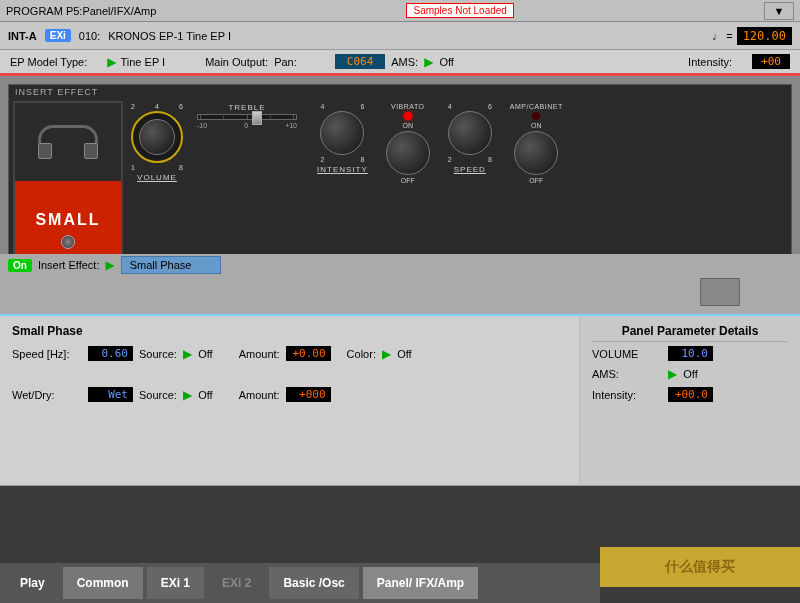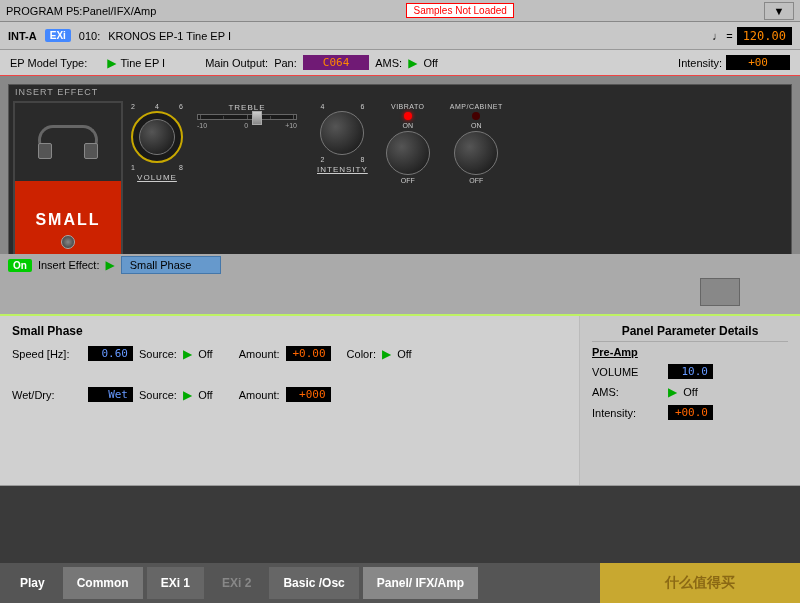--- a/index.html
+++ b/index.html
@@ -82,68 +82,70 @@
     }
 
     
     #ep-model-row {
       background: #d0d0d0;
       height: 26px;
       display: flex;
       align-items: center;
       padding: 0 10px;
       gap: 20px;
-      border-bottom: 1px solid #ef4444;
+      border-bottom: 3px solid #ef4444;
     }
     .ep-model-label { font-size: 11px; }
     .ep-model-value {
       display: flex;
       align-items: center;
       gap: 4px;
       font-size: 11px;
     }
     .green-arrow {
       color: #00aa00;
       font-size: 12px;
     }
     .main-output-area {
       display: flex;
       align-items: center;
       gap: 6px;
       font-size: 11px;
       margin-left: 20px;
     }
     .pan-value {
-      background: #701a75;
+      background: #0c4a6e;
       color: #ff8800;
-      padding: 1px 20px;
+      padding: 1px 12px;
       font-family: monospace;
       font-size: 11px;
+      margin-left: 32px;
     }
     .intensity-area {
       display: flex;
       align-items: center;
       gap: 4px;
       margin-left: auto;
       font-size: 11px;
     }
     .intensity-value {
       background: #000;
       color: #ff8800;
-      padding: 1px 22px;
+      padding: 1px 9px;
       font-family: monospace;
       font-size: 11px;
+      margin-left: 16px;
     }
 
     
     #instrument-area {
       background: #888;
       height: 240px;
       position: relative;
-      border-bottom: 2px solid #bef264;
+      border-bottom: 2px solid #7dd3fc;
       overflow: hidden;
     }
 
     
     #insert-effect-panel {
       position: absolute;
       top: 8px;
       left: 8px;
       right: 8px;
       background: #2a2a2a;
@@ -482,21 +484,21 @@
       color: #888;
     }
     .tab-selected {
       background: #666;
       color: #fff;
     }
 
     
     #watermark {
       position: absolute;
-      bottom: 0;
+      bottom: 16px;
       right: 0;
       width: 200px;
       height: 40px;
       background: #c8a830;
       display: flex;
       align-items: center;
       justify-content: center;
       font-size: 14px;
       color: #8B6914;
       font-weight: bold;
@@ -622,20 +624,32 @@
         </div>
 
         <div style="display:flex; flex-direction:column; align-items:center; margin:0 8px;">
           <div style="font-size:7px; color:#ccc; text-align:center; letter-spacing:0.5px;">VIBRATO</div>
           <div class="led-red" style="margin:2px 0;"></div>
           <div style="font-size:7px; color:#ccc;">ON</div>
           <div class="knob-large" style="margin:2px 0;"></div>
           <div style="font-size:7px; color:#ccc;">OFF</div>
         </div>
 
+        <div class="effect-section">
+          <div style="font-size:7px; color:#ccc; display:flex; justify-content:space-between; width:44px; margin-bottom:1px;">
+            <span>4</span>
+              <span>6</span>
+          </div>
+          <div class="knob-large"></div>
+          <div style="font-size:7px; color:#ccc; display:flex; justify-content:space-between; width:44px; margin-top:1px;">
+            <span>2</span>
+              <span>8</span>
+          </div>
+          <span class="knob-label">SPEED</span>
+        </div>
 
         <div style="display:flex; flex-direction:column; align-items:center; margin:0 8px;">
           <div style="font-size:7px; color:#ccc; text-align:center; letter-spacing:0.5px;">AMP/CABINET</div>
           <div class="led-off" style="margin:2px 0;"></div>
           <div style="font-size:7px; color:#ccc;">ON</div>
           <div class="knob-large" style="margin:2px 0;"></div>
           <div style="font-size:7px; color:#ccc;">OFF</div>
         </div>
 
       </div>
@@ -681,21 +695,20 @@
       <span class="param-source">Source:</span>
       <span class="green-arrow">▶</span>
       <span>Off</span>
       <span style="margin-left:20px;">Amount:</span>
       <span class="param-value">+000</span>
     </div>
   </div>
 
   <div id="right-param">
     <div class="panel-details-title">Panel Parameter Details</div>
-    <div class="pre-amp-label">Pre-Amp</div>
 
     <div class="param-row">
       <span class="param-label">VOLUME</span>
       <span class="param-value-blue">10.0</span>
     </div>
 
     <div class="param-row">
       <span class="param-label">AMS:</span>
       <span class="green-arrow">▶</span>
       <span>Off</span>

